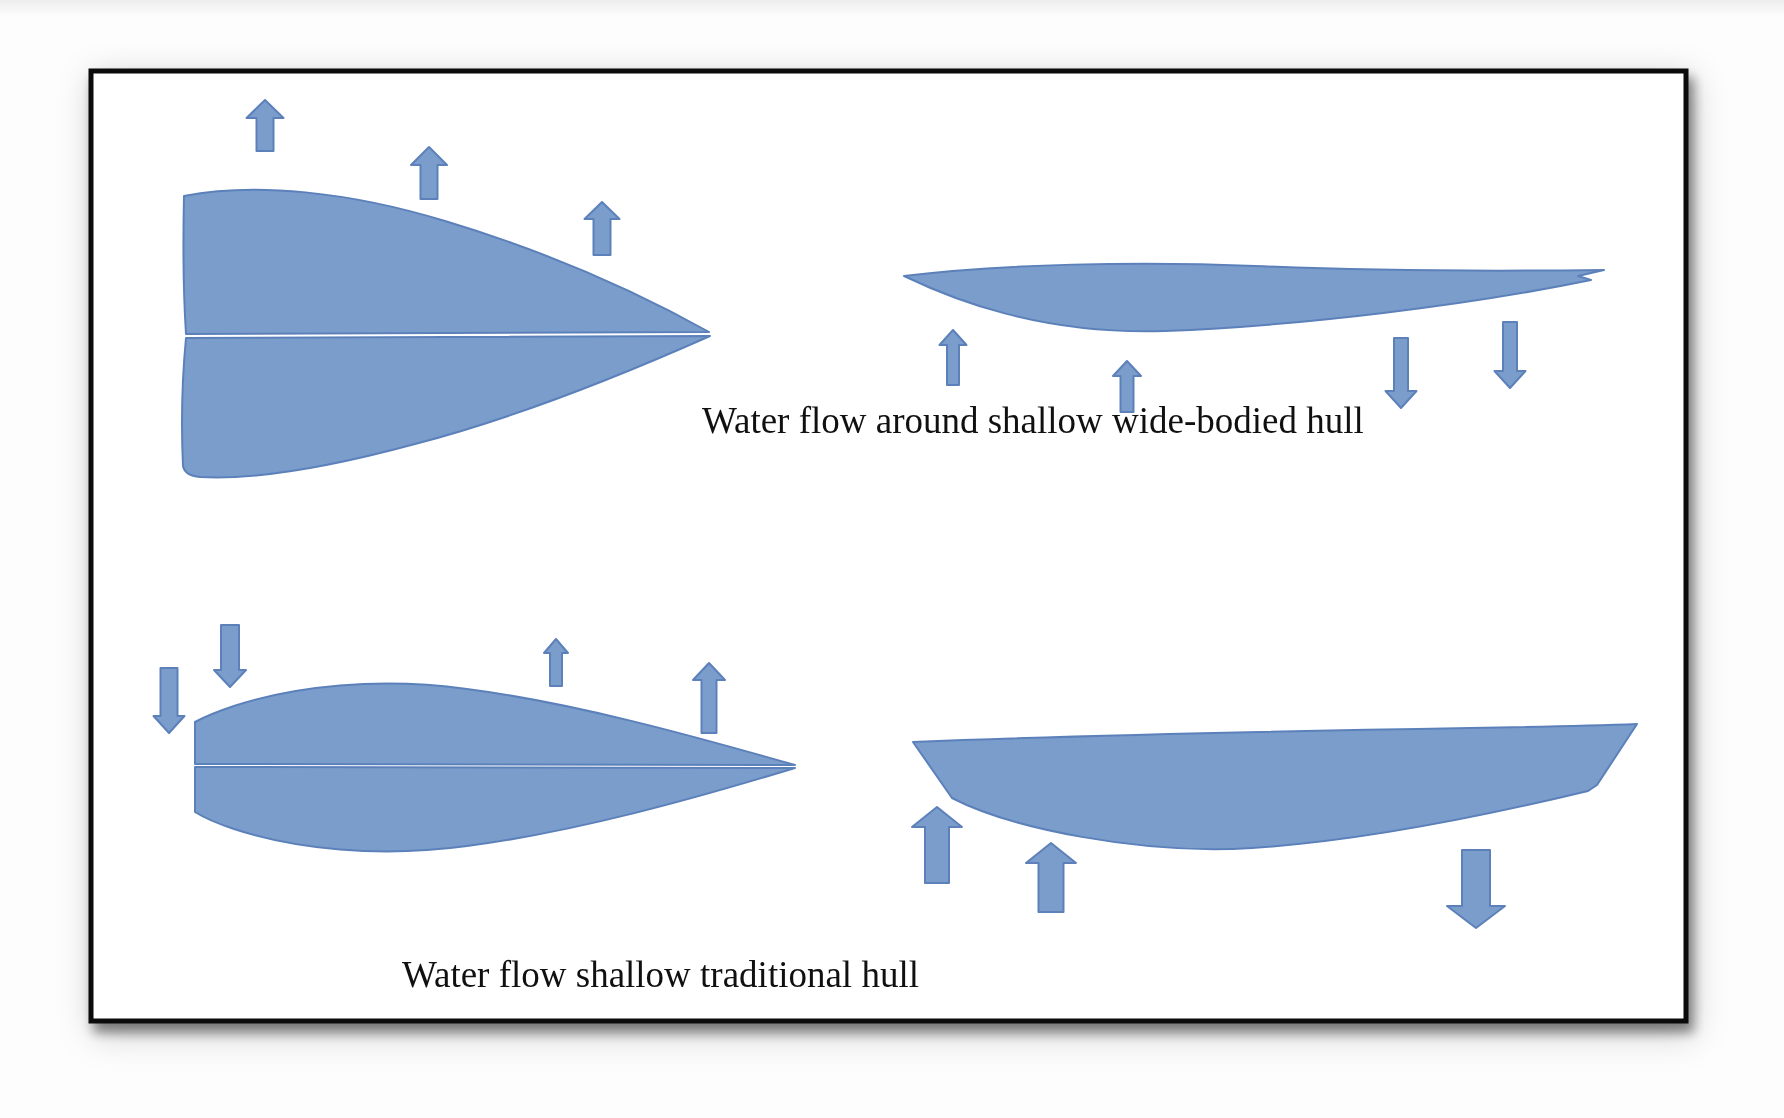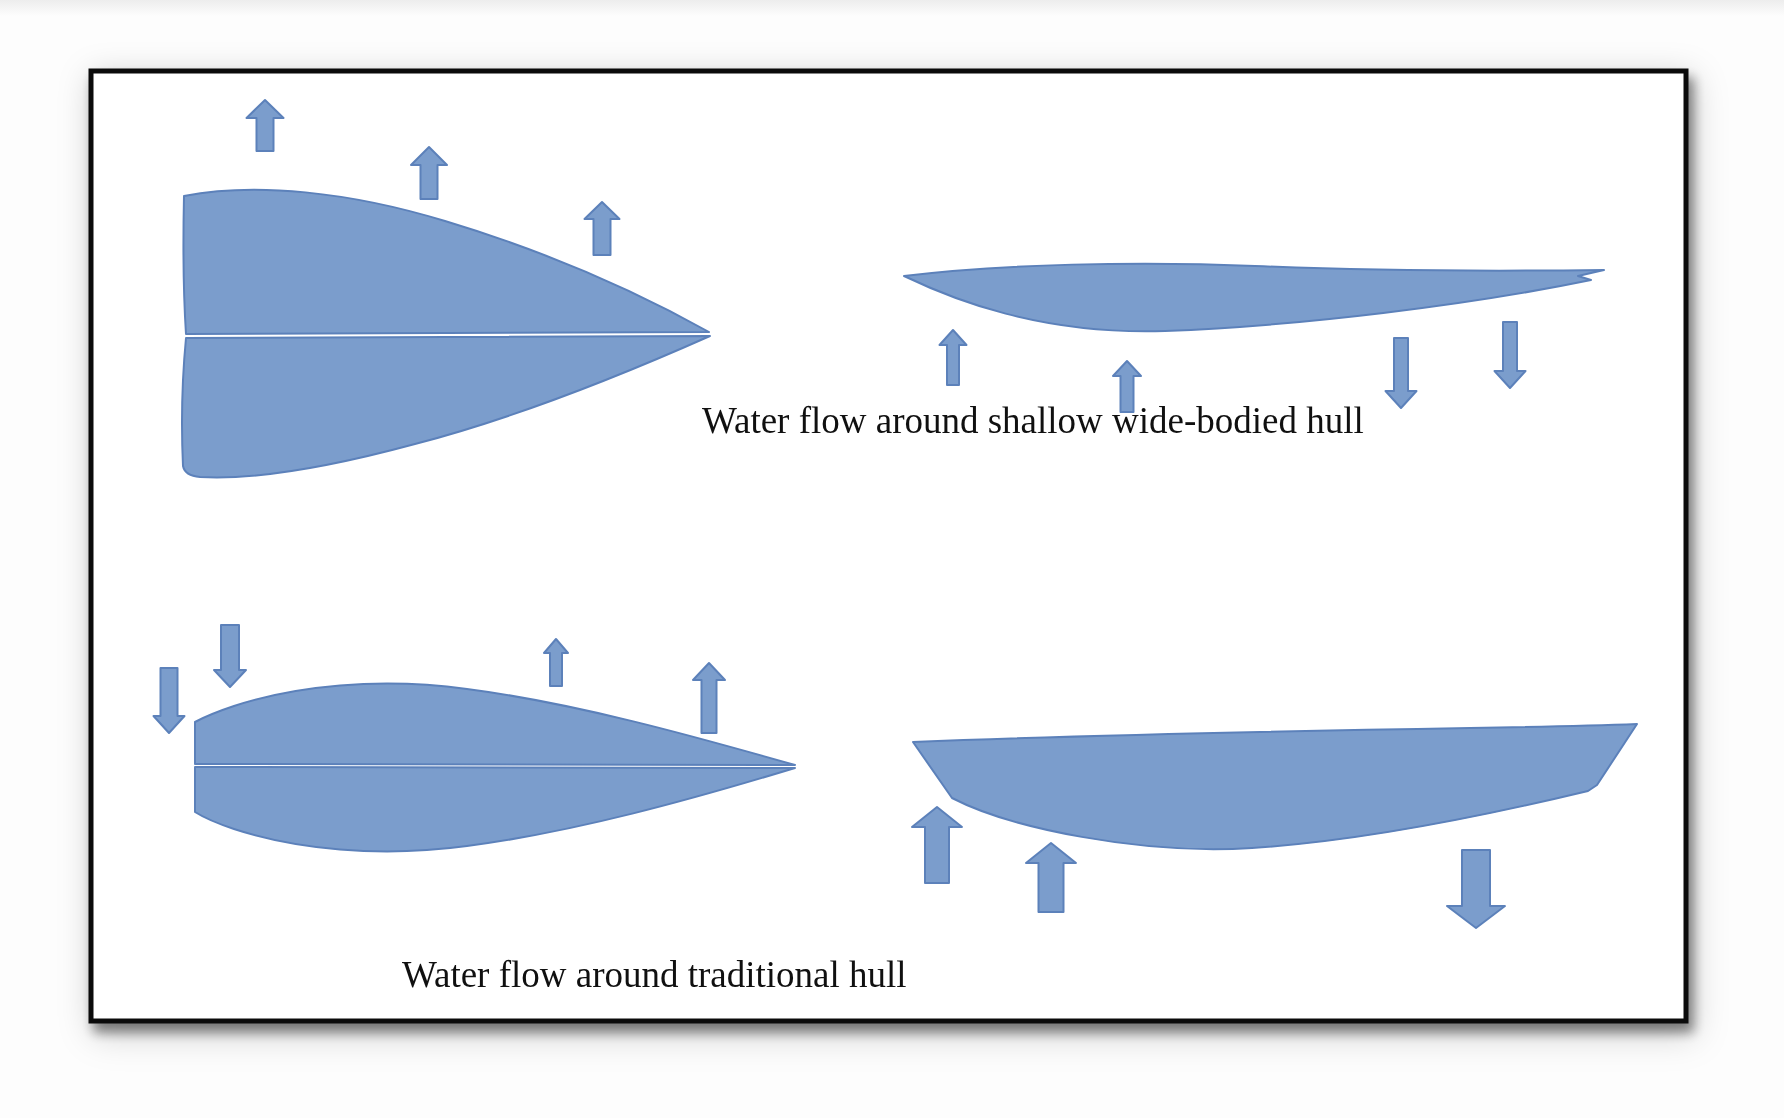--- a/index.html
+++ b/index.html
@@ -78,14 +78,14 @@
         <polygon points="550,686 550,653 544,653 556,639 568,653 562,653 562,686" class="flow-arrow"></polygon>
         <polygon points="701.5,733 701.5,680 693,680 709,663 725,680 716.5,680 716.5,733" class="flow-arrow"></polygon>
         <polygon points="925,883 925,827 912,827 937,807 962,827 949,827 949,883" class="flow-arrow"></polygon>
         <polygon points="1038.5,912 1038.5,863 1026,863 1051,843 1076,863 1063.5,863 1063.5,912" class="flow-arrow"></polygon>
         <polygon points="1462,850 1462,906 1447,906 1476,928 1505,906 1490,906 1490,850" class="flow-arrow"></polygon>
       </g>
   </svg>
 
   <div class="caption cap-shallow">Water flow around shallow wide-bodied hull</div>
 
-  <div class="caption cap-traditional">Water flow around traditional hull</div>
+  <div class="caption cap-traditional">Water flow shallow traditional hull</div>
 </div>
 
 </body></html>

